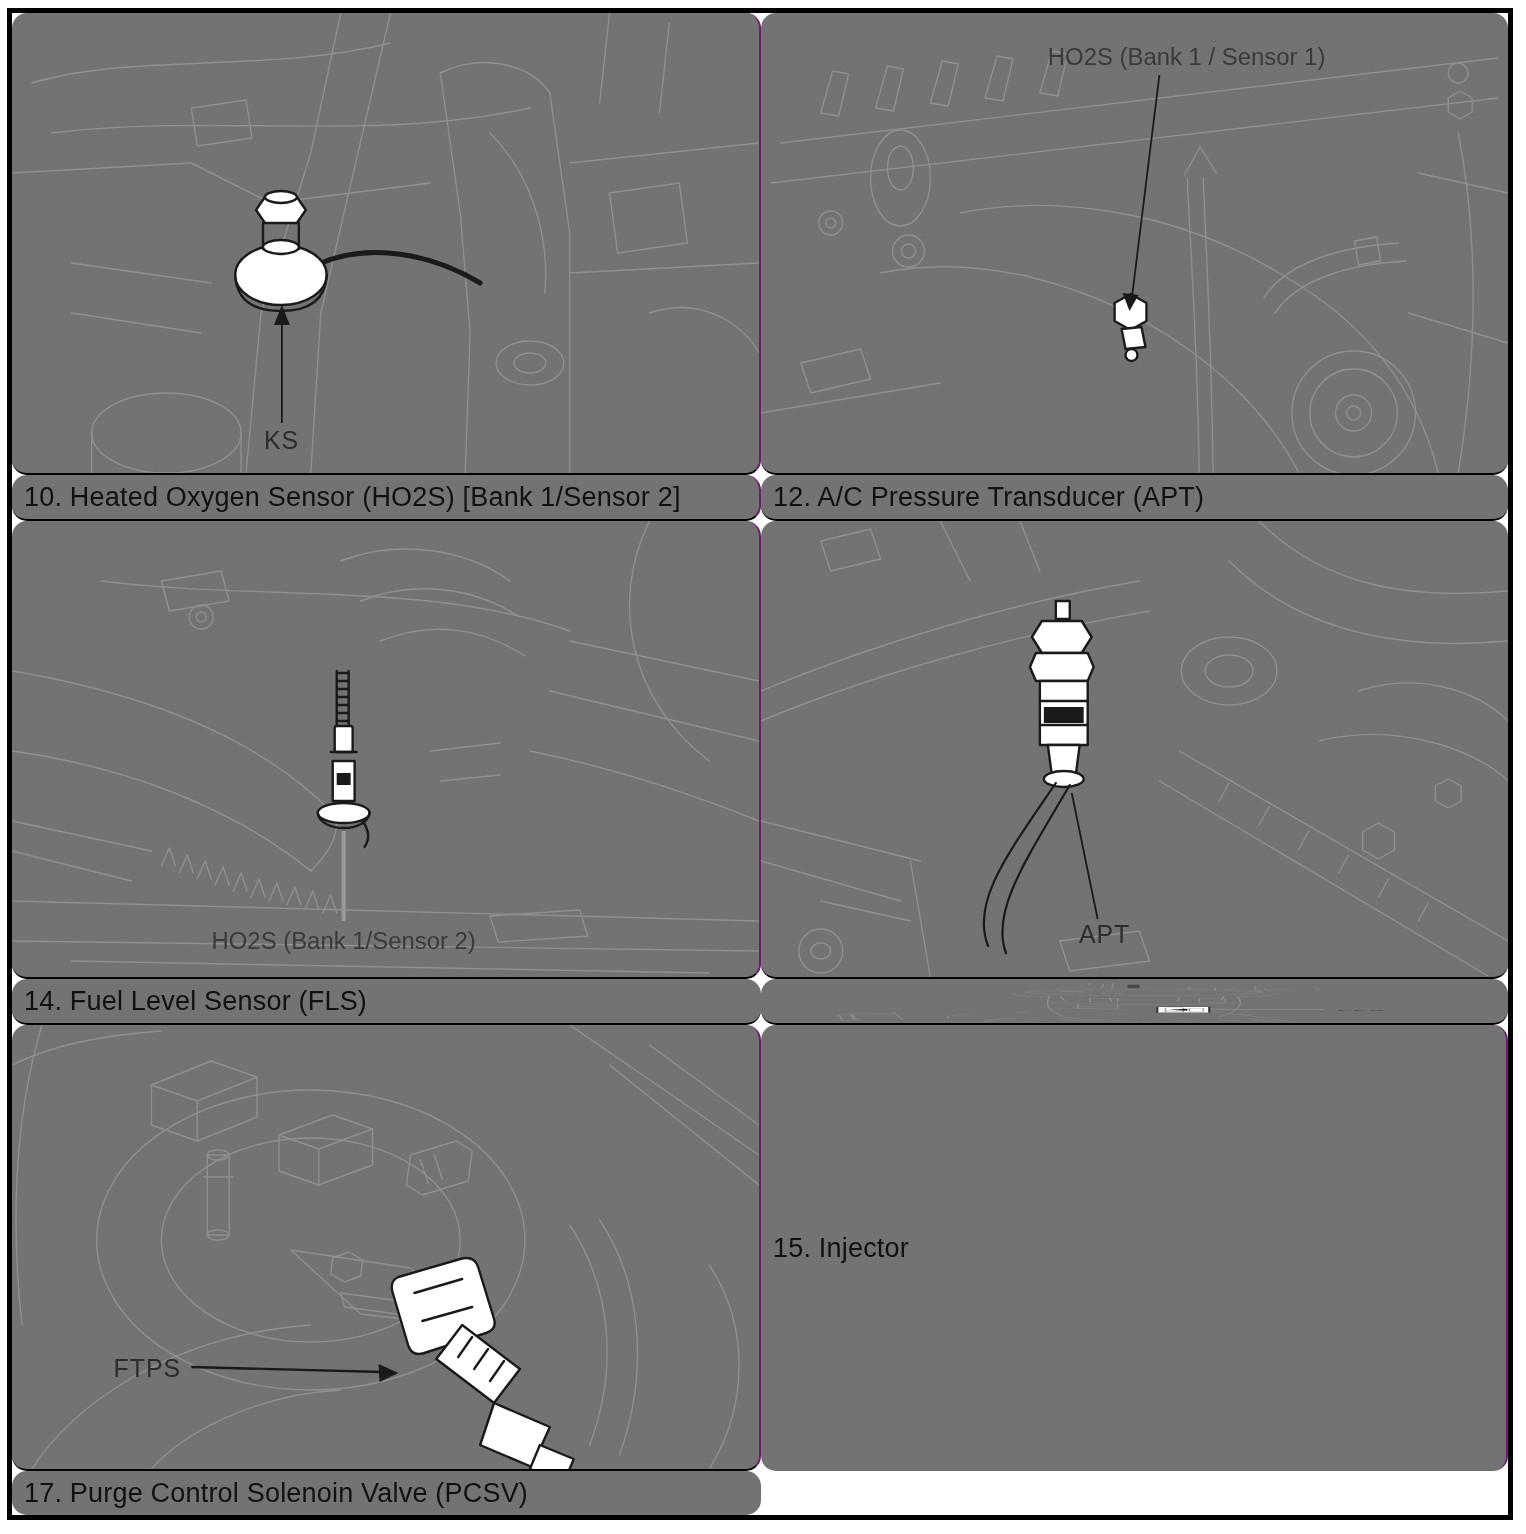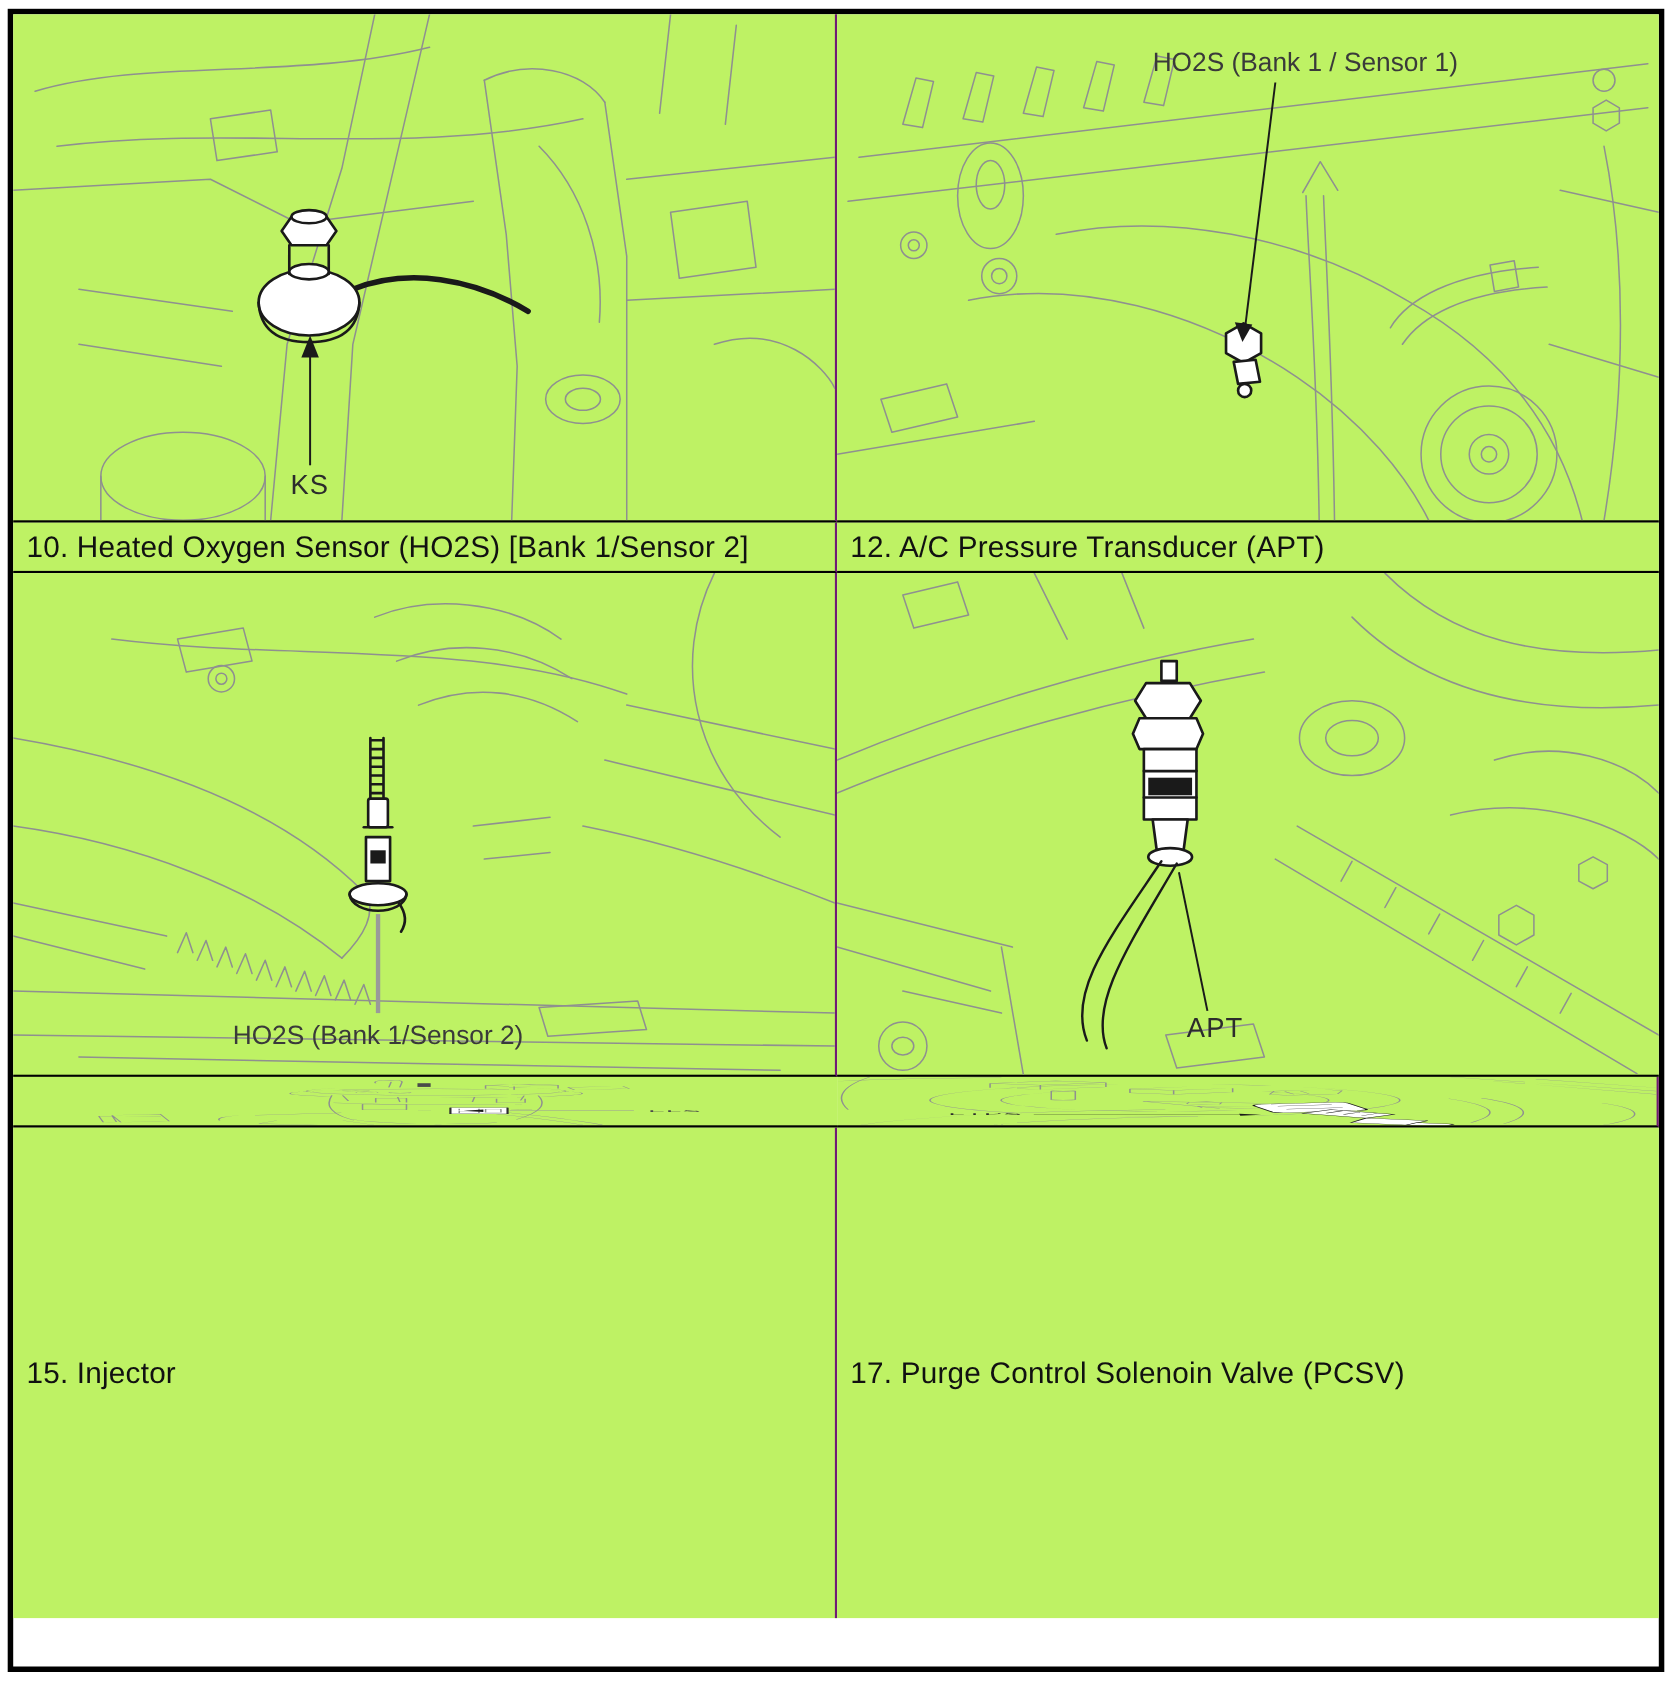--- a/index.html
+++ b/index.html
@@ -4,21 +4,21 @@
 <style>
   html,body{margin:0;padding:0;background:#ffffff;}
   body{width:1526px;height:1534px;position:relative;font-family:"Liberation Sans",sans-serif;}
   .sheet{
     position:absolute;left:7px;top:8px;width:1506px;height:1512px;
     border:5px solid #000;box-sizing:border-box;background:#fff;
     display:grid;
     grid-template-columns:749px 747px;
     grid-template-rows:462px 46px 458px 46px 446px 44px;
   }
-  .cell{box-sizing:border-box;overflow:hidden;background:#bef264;}
+  .cell{box-sizing:border-box;overflow:hidden;background:#737373;border-radius:15px;}
   .colL{border-right:2px solid #701a75;}
   .bb{border-bottom:2px solid #000;}
   .fig{position:relative;}
   .fig svg{display:block;width:100%;height:100%;}
   .cap{display:flex;align-items:center;padding-left:12px;
        font-size:27px;color:#111;letter-spacing:0.2px;white-space:nowrap;text-align:right;}
   
   .g{stroke:#8f9090;fill:none;stroke-width:1.4px;stroke-linecap:round;stroke-linejoin:round;}
   .gt{stroke:#9a9a9a;fill:none;stroke-width:4px;stroke-linecap:butt;}
   .d{stroke:#1a1a1a;fill:none;stroke-width:2.4px;stroke-linecap:round;stroke-linejoin:round;}
@@ -186,20 +186,23 @@
         <rect class="df" x="284" y="186" width="40" height="16"></rect>
         <path class="dw" d="M288,224 h32 l-4,30 h-24 z"></path>
         <ellipse class="dw" cx="304" cy="258" rx="20" ry="8"></ellipse>
         <path class="d" d="M296,262 C250,330 210,380 228,425 M310,264 C268,336 230,390 246,432" style="stroke-width:2.2px"></path>
       </g>
       <line class="dt" x1="338" y1="398" x2="312" y2="272"></line>
       <text class="lblb" x="345" y="422" text-anchor="middle">APT</text>
     </svg>
   </div>
 
+  <div class="cell cap bb">
+    <span>14. Fuel Level Sensor (FLS)</span>
+  </div>
 
   <div class="cell fig bb">
     <svg viewBox="0 0 750 444" preserveAspectRatio="none">
       <g>
         <ellipse class="g" cx="385" cy="130" rx="118" ry="40"></ellipse>
         <ellipse class="g" cx="385" cy="152" rx="133" ry="42"></ellipse>
         <path class="g" d="M330,58 q-4,-26 14,-28 q10,0 10,16 l-2,50 M344,46 l-2,50"></path>
         <rect x="368" y="58" width="12" height="34" fill="#4a4a4a" stroke="none"></rect>
         <path class="g" d="M300,128 l12,-6 12,6 -12,6 z"></path>
         <path class="g" d="M430,78 l40,-12 26,10 0,30 -40,12 -26,-10 z M430,78 l26,10 M456,88 l40,-12 M456,88 v30"></path>

